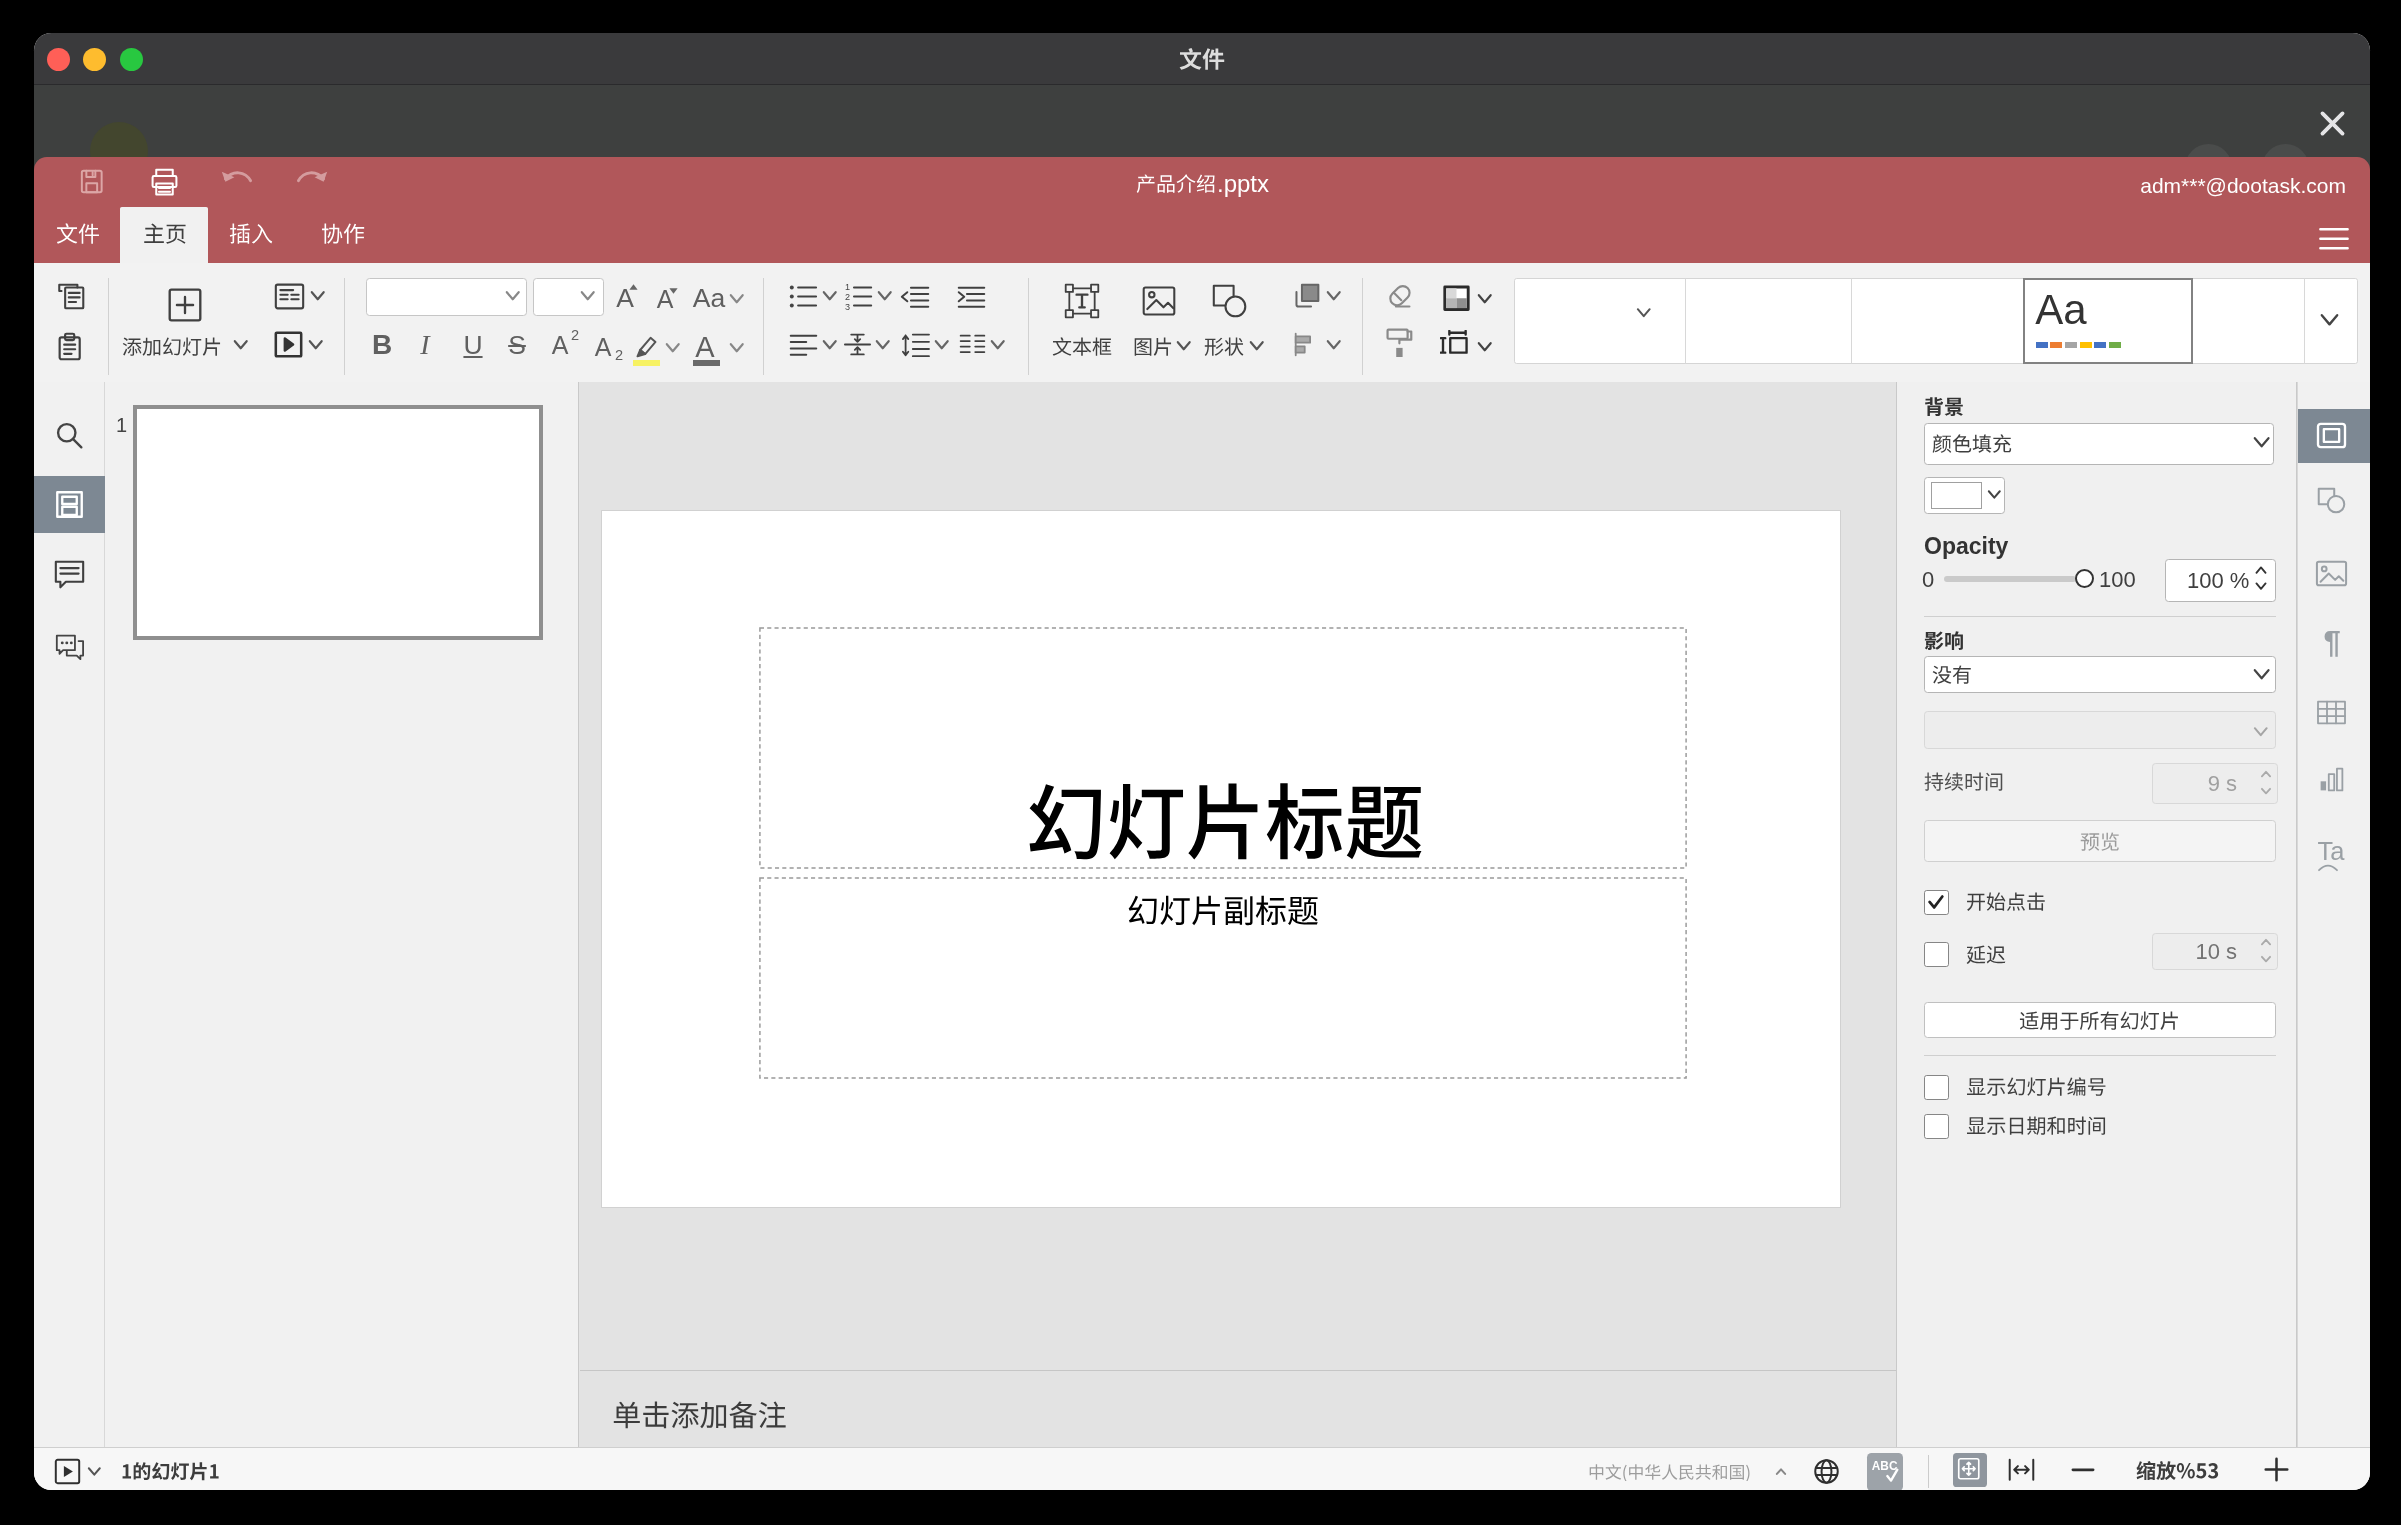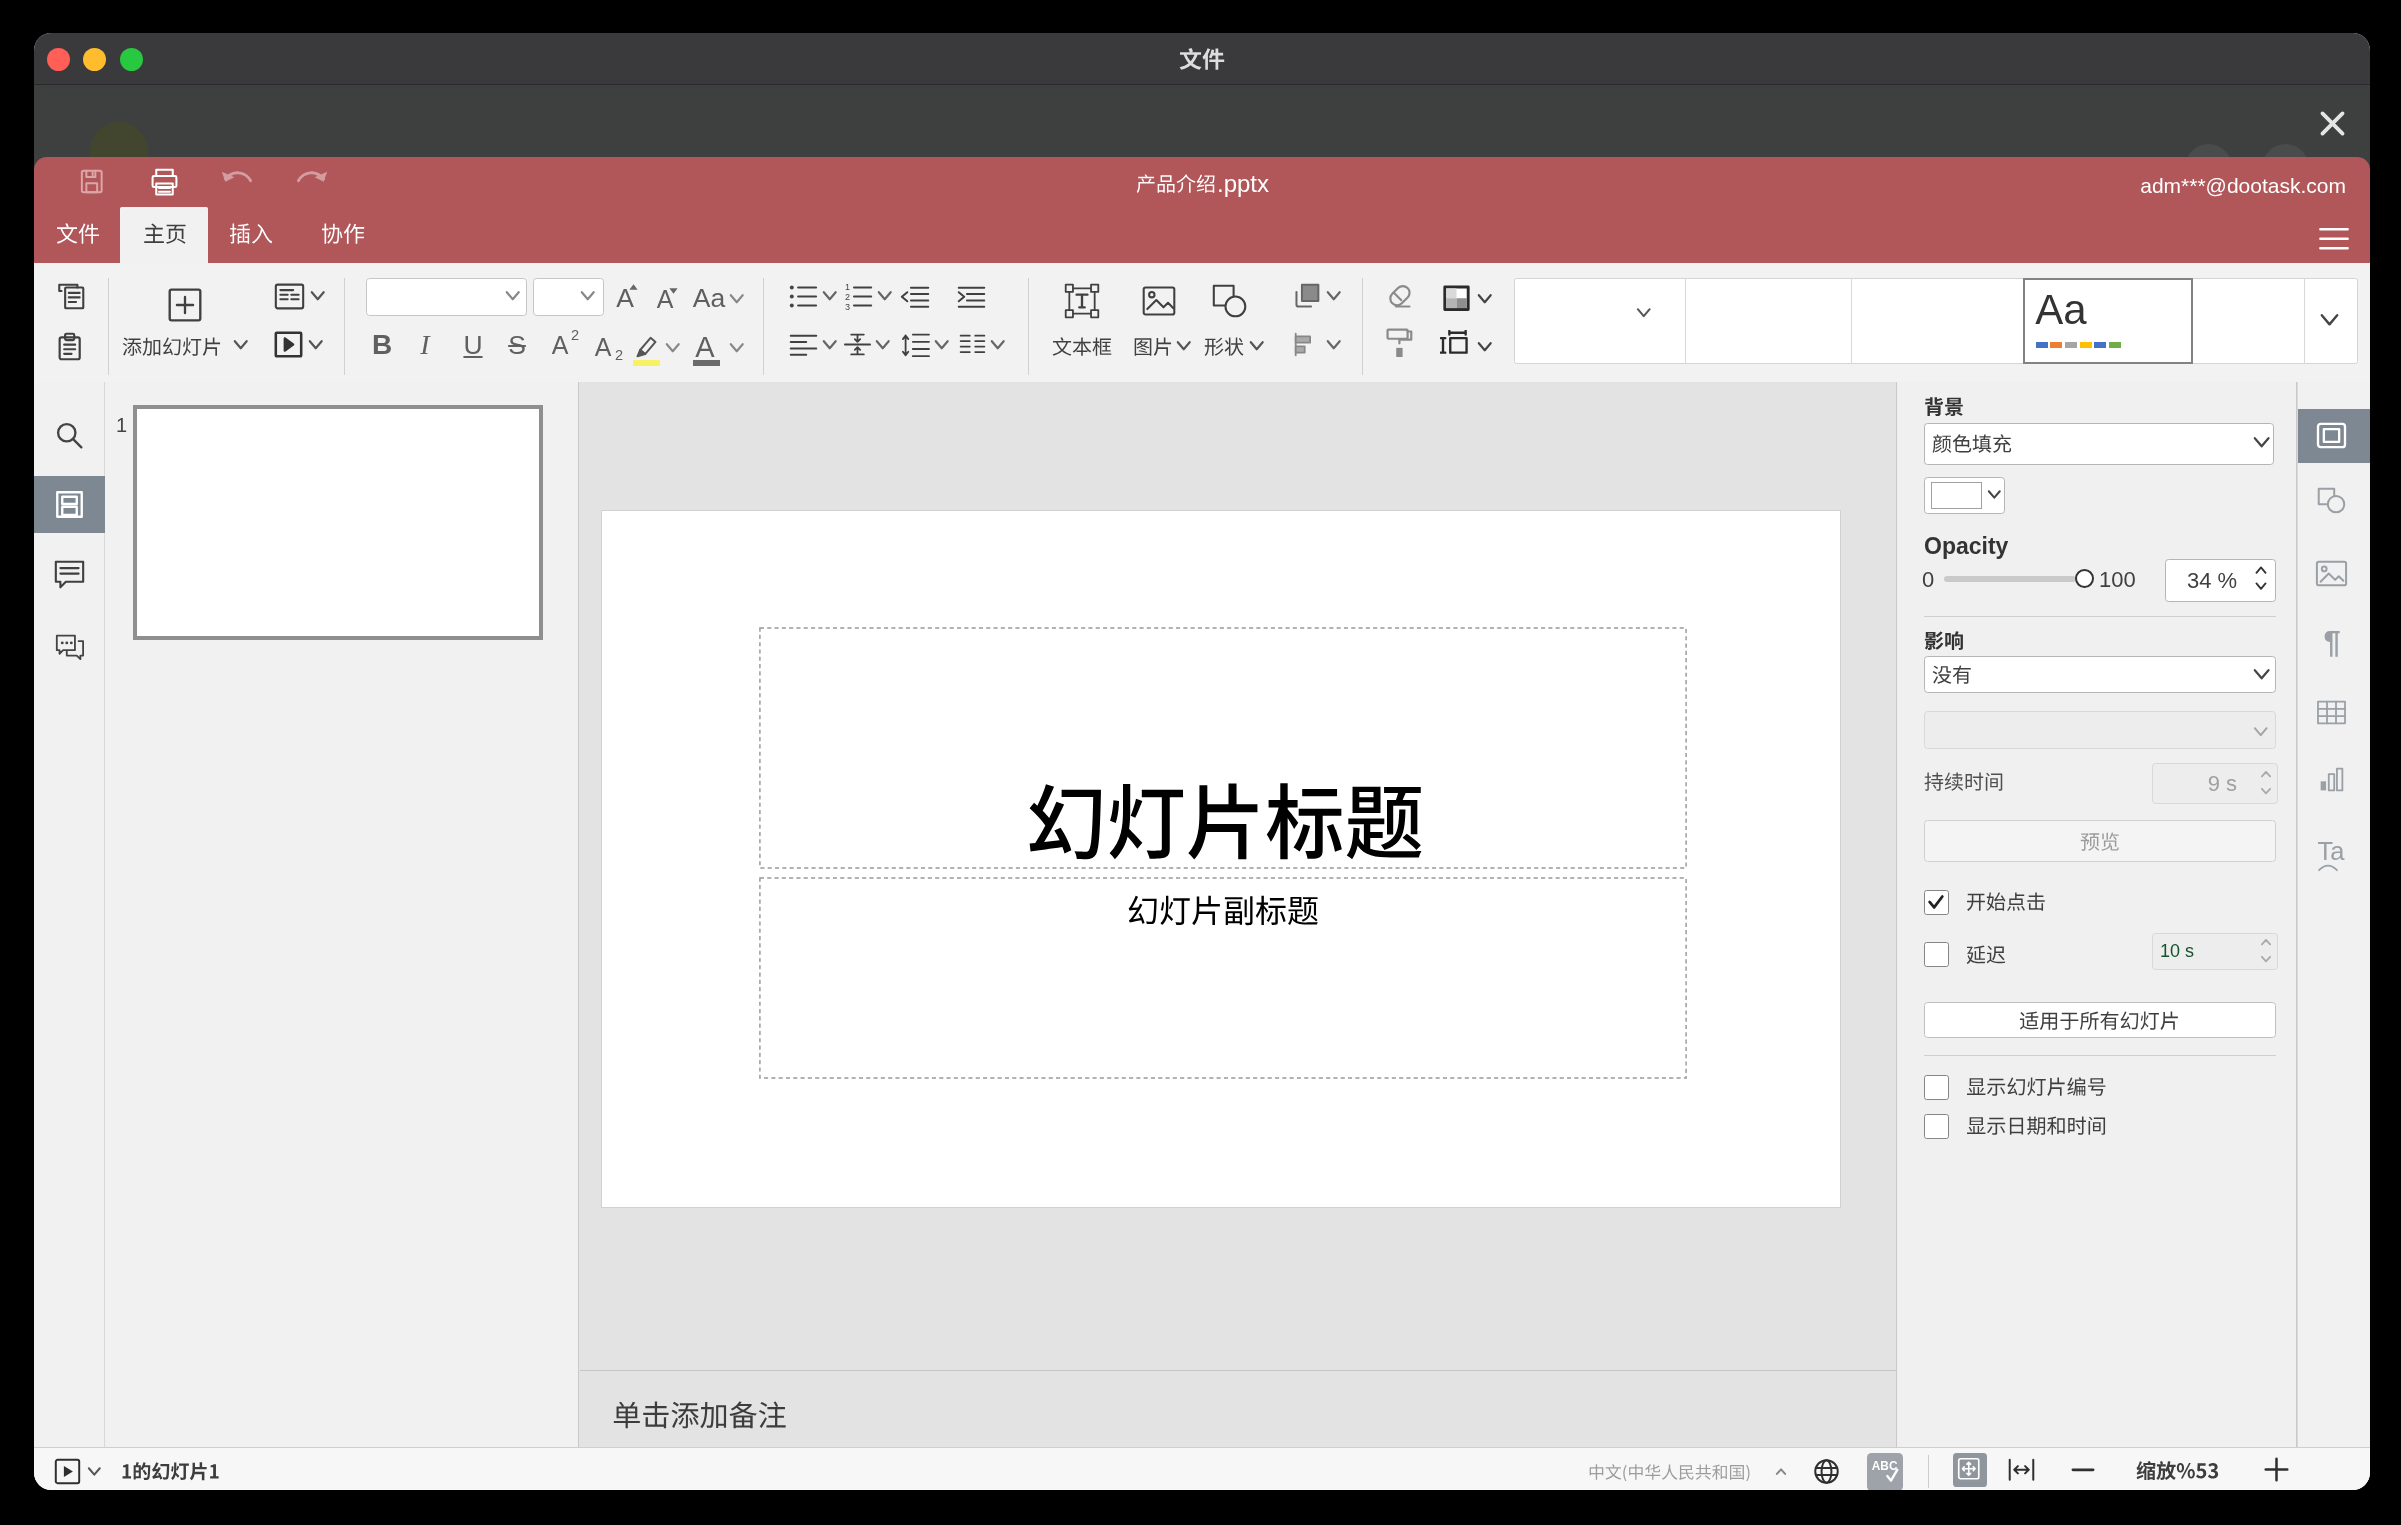--- a/index.html
+++ b/index.html
@@ -379,21 +379,21 @@
     <div style="position:absolute;left:1897px;top:449px;width:51px;height:27px;background:#fff;border:0.9px solid #a0a0a0"></div>
     <svg style="position:absolute;left:1953px;top:456px;" width="14.6" height="12" viewBox="0 0 16 13" fill="none" stroke="#444" stroke-width="2.20" stroke-linecap="round" stroke-linejoin="round" xmlns="http://www.w3.org/2000/svg">
       <path d="M2 2.4 L8.0 9.4 L14.0 2.4"></path>
     </svg>
     <div style="position:absolute;left:1890px;top:501px;width:182px;height:24px;font-size:23px;line-height:24px;font-weight:700;color:#333">Opacity</div>
     <div style="position:absolute;left:1888px;top:535px;width:27px;height:23px;font-size:22px;line-height:23px;color:#3f3f3f">0</div>
     <div style="position:absolute;left:1910px;top:543px;width:132px;height:6.4px;background:#cacaca;border-radius:3.2px"></div>
     <div style="position:absolute;left:2041px;top:536px;width:19px;height:19px;background:#fff;border:2.3px solid #333;border-radius:50%"></div>
     <div style="position:absolute;left:2065px;top:535px;width:55px;height:23px;font-size:22px;line-height:23px;color:#3f3f3f">100</div>
     <div style="position:absolute;left:2131px;top:526px;width:111px;height:43px;background:#fff;border:0.9px solid #b5b5b5;border-radius:3.6px"></div>
-    <div style="position:absolute;left:2153px;top:536px;width:64px;height:23px;font-size:22px;line-height:23px;color:#3f3f3f">34 %</div>
+    <div style="position:absolute;left:2153px;top:536px;width:64px;height:23px;font-size:22px;line-height:23px;color:#3f3f3f">100 %</div>
     <svg style="position:absolute;left:2221px;top:533px;" width="12" height="8.2" viewBox="0 0 13 9" fill="none" stroke="#333" stroke-width="2.00" stroke-linecap="round" stroke-linejoin="round" xmlns="http://www.w3.org/2000/svg">
       <path d="M1.5 7.5 L6.5 1.5 L11.5 7.5"></path>
     </svg>
     <svg style="position:absolute;left:2221px;top:549px;" width="12" height="8.2" viewBox="0 0 13 9" fill="none" stroke="#333" stroke-width="2.00" stroke-linecap="round" stroke-linejoin="round" xmlns="http://www.w3.org/2000/svg">
       <path d="M1.5 1.5 L6.5 7.5 L11.5 1.5"></path>
     </svg>
     <div style="position:absolute;left:1890px;top:583px;width:352px;height:0.9px;background:#cfcfcf"></div>
     <div style="position:absolute;left:1890px;top:598px;width:40px;height:20px"><svg width="40" height="21" viewBox="0 0 44 23" fill="#333" xmlns="http://www.w3.org/2000/svg">
         <path d="M815 832C763 753 663 672 578 626C609 604 644 568 663 543C759 602 859 690 928 787ZM840 560C783 476 673 391 581 342C611 320 646 284 664 257C766 320 876 413 950 515ZM217 277H441V225H217ZM203 636H454V598H203ZM203 742H454V705H203ZM135 144C114 95 80 41 44 4C67 -11 107 -42 126 -59C164 -17 207 54 234 114ZM402 109C433 58 468 -12 482 -55L572 -12L563 9C591 -15 625 -53 642 -82C774 -8 893 103 968 239L857 280C796 167 679 69 561 13C542 53 511 105 486 146ZM257 509 271 480H45V389H607V480H399C392 496 384 512 375 526H573V814H90V526H341ZM106 356V148H268V19C268 10 265 7 254 7C245 7 213 7 183 8C197 -19 211 -58 216 -88C270 -88 312 -88 344 -73C378 -58 385 -33 385 16V148H558V356Z" transform="translate(0.0,18.9) scale(0.02200,-0.02200)"></path>
         <path d="M64 763V84H169V172H340V763ZM169 653H242V283H169ZM595 852C585 802 567 739 548 686H392V-83H506V584H829V33C829 20 825 16 812 16C800 15 759 15 724 17C738 -11 754 -60 758 -90C823 -91 869 -88 902 -69C936 -52 945 -22 945 31V686H674C694 729 715 779 735 827ZM637 421H701V235H637ZM559 504V99H637V153H778V504Z" transform="translate(22.0,18.9) scale(0.02200,-0.02200)"></path>
@@ -437,21 +437,21 @@
         <path d="M462 327V-80H531V-36H833V-78H905V327ZM531 31V259H833V31ZM429 407C458 419 501 423 873 452C886 426 897 402 905 381L969 414C938 491 868 608 800 695L740 666C774 622 808 569 838 517L519 497C585 587 651 703 705 819L627 841C577 714 495 580 468 544C443 508 423 484 404 480C413 460 425 423 429 407ZM202 565H316C304 437 281 329 247 241C213 268 178 295 144 319C163 390 184 477 202 565ZM65 292C115 258 168 216 217 174C171 84 112 20 40 -19C56 -33 76 -60 86 -78C162 -31 223 34 271 124C309 87 342 52 364 21L410 82C385 115 347 154 303 193C349 305 377 448 389 630L345 637L333 635H216C229 703 240 770 248 831L178 836C171 774 161 705 148 635H43V565H134C113 462 88 363 65 292Z" transform="translate(22.0,18.9) scale(0.02200,-0.02200)"></path>
         <path d="M237 465H760V286H237ZM340 128C353 63 361 -21 361 -71L437 -61C436 -13 426 70 411 134ZM547 127C576 65 606 -19 617 -69L690 -50C678 0 646 81 615 142ZM751 135C801 72 857 -17 880 -72L951 -42C926 13 868 98 818 161ZM177 155C146 81 95 0 42 -46L110 -79C165 -26 216 58 248 136ZM166 536V216H835V536H530V663H910V734H530V840H455V536Z" transform="translate(44.0,18.9) scale(0.02200,-0.02200)"></path>
         <path d="M148 301V-23H775V-80H852V301H775V50H542V378H937V453H542V610H868V685H542V839H464V685H139V610H464V453H65V378H464V50H227V301Z" transform="translate(66.0,18.9) scale(0.02200,-0.02200)"></path>
       </svg></div>
     <div style="position:absolute;left:1890px;top:909px;width:25px;height:25px;background:#fff;border:1.8px solid #868686;border-radius:2.7px"><svg width="21" height="21" viewBox="0 0 23 23" xmlns="http://www.w3.org/2000/svg"></svg></div>
     <div style="position:absolute;left:1932px;top:912px;width:40px;height:20px"><svg width="40" height="21" viewBox="0 0 44 23" fill="#3f3f3f" xmlns="http://www.w3.org/2000/svg">
         <path d="M435 560V122H949V191H724V444H941V512H724V724C802 738 874 756 933 776L876 835C767 794 567 760 395 741C404 724 414 697 416 679C491 687 572 698 650 711V191H505V560ZM93 395C93 403 107 412 120 420H280C266 328 244 249 214 183C182 226 157 279 137 345L77 322C104 236 138 170 180 118C140 52 90 2 32 -34C49 -44 77 -70 88 -87C143 -51 191 -1 232 63C341 -31 488 -54 669 -54H937C942 -33 955 1 968 19C914 17 712 17 671 17C506 17 367 37 267 125C311 218 343 334 360 478L315 490L302 488H186C237 563 290 658 338 757L291 787L268 777H50V709H237C196 621 145 539 127 515C106 484 81 459 63 455C73 440 87 409 93 395Z" transform="translate(0.0,18.9) scale(0.02200,-0.02200)"></path>
         <path d="M80 785C136 733 202 658 231 609L292 652C261 700 194 772 137 823ZM605 391C695 301 807 176 859 99L923 148C868 225 753 346 664 433ZM262 479H49V408H187V127C143 110 91 66 38 9L89 -61C140 6 189 66 222 66C245 66 277 32 319 6C389 -37 473 -49 597 -49C693 -49 872 -43 943 -38C944 -17 956 21 965 42C868 31 718 23 600 23C486 23 401 30 336 70C302 90 281 110 262 122ZM491 534V560V715H814V534ZM413 788V561C413 436 402 266 307 146C325 137 359 114 372 100C452 200 479 340 488 462H890V788Z" transform="translate(22.0,18.9) scale(0.02200,-0.02200)"></path>
       </svg></div>
     <div style="position:absolute;left:2118px;top:900px;width:126px;height:37px;background:#ededed;border:0.9px solid #d8d8d8;border-radius:3.6px"></div>
-    <div style="position:absolute;left:2126px;top:907px;width:77px;height:23px;font-size:18px;line-height:23px;color:#14532d;">10 s</div>
+    <div style="position:absolute;left:2126px;top:907px;width:77px;height:23px;font-size:22px;line-height:23px;color:#737373;text-align:right">10 s</div>
     <svg style="position:absolute;left:2226px;top:905px;" width="12" height="8.2" viewBox="0 0 13 9" fill="none" stroke="#aaaaaa" stroke-width="2.00" stroke-linecap="round" stroke-linejoin="round" xmlns="http://www.w3.org/2000/svg">
       <path d="M2 7 L6.5 2 L11 7"></path>
     </svg>
     <svg style="position:absolute;left:2226px;top:922px;" width="12" height="8.2" viewBox="0 0 13 9" fill="none" stroke="#aaaaaa" stroke-width="2.00" stroke-linecap="round" stroke-linejoin="round" xmlns="http://www.w3.org/2000/svg">
       <path d="M2 2 L6.5 7 L11 2"></path>
     </svg>
     <div style="position:absolute;left:1890px;top:969px;width:352px;height:36px;background:#fff;border:0.9px solid #c0c0c0;border-radius:3.6px"></div>
     <div style="position:absolute;left:1985px;top:978px;width:161px;height:20px"><svg width="161" height="21" viewBox="0 0 176 23" fill="#3f3f3f" xmlns="http://www.w3.org/2000/svg">
         <path d="M62 763C116 714 180 644 209 598L268 644C238 690 172 758 117 804ZM459 339H808V175H459ZM248 483H39V413H176V103C133 85 85 46 38 -1L85 -64C137 -2 188 51 223 51C246 51 278 21 320 -2C391 -42 476 -52 595 -52C691 -52 868 -47 940 -42C942 -21 953 14 961 33C864 22 714 15 597 15C488 15 401 21 337 58C295 80 271 101 248 110ZM387 401V113H883V401H672V528H953V595H672V727C755 738 833 752 893 770L856 833C736 796 523 772 350 759C358 742 367 716 369 699C440 703 519 709 597 717V595H306V528H597V401Z" transform="translate(0.0,18.9) scale(0.02200,-0.02200)"></path>
         <path d="M153 770V407C153 266 143 89 32 -36C49 -45 79 -70 90 -85C167 0 201 115 216 227H467V-71H543V227H813V22C813 4 806 -2 786 -3C767 -4 699 -5 629 -2C639 -22 651 -55 655 -74C749 -75 807 -74 841 -62C875 -50 887 -27 887 22V770ZM227 698H467V537H227ZM813 698V537H543V698ZM227 466H467V298H223C226 336 227 373 227 407ZM813 466V298H543V466Z" transform="translate(22.0,18.9) scale(0.02200,-0.02200)"></path>

